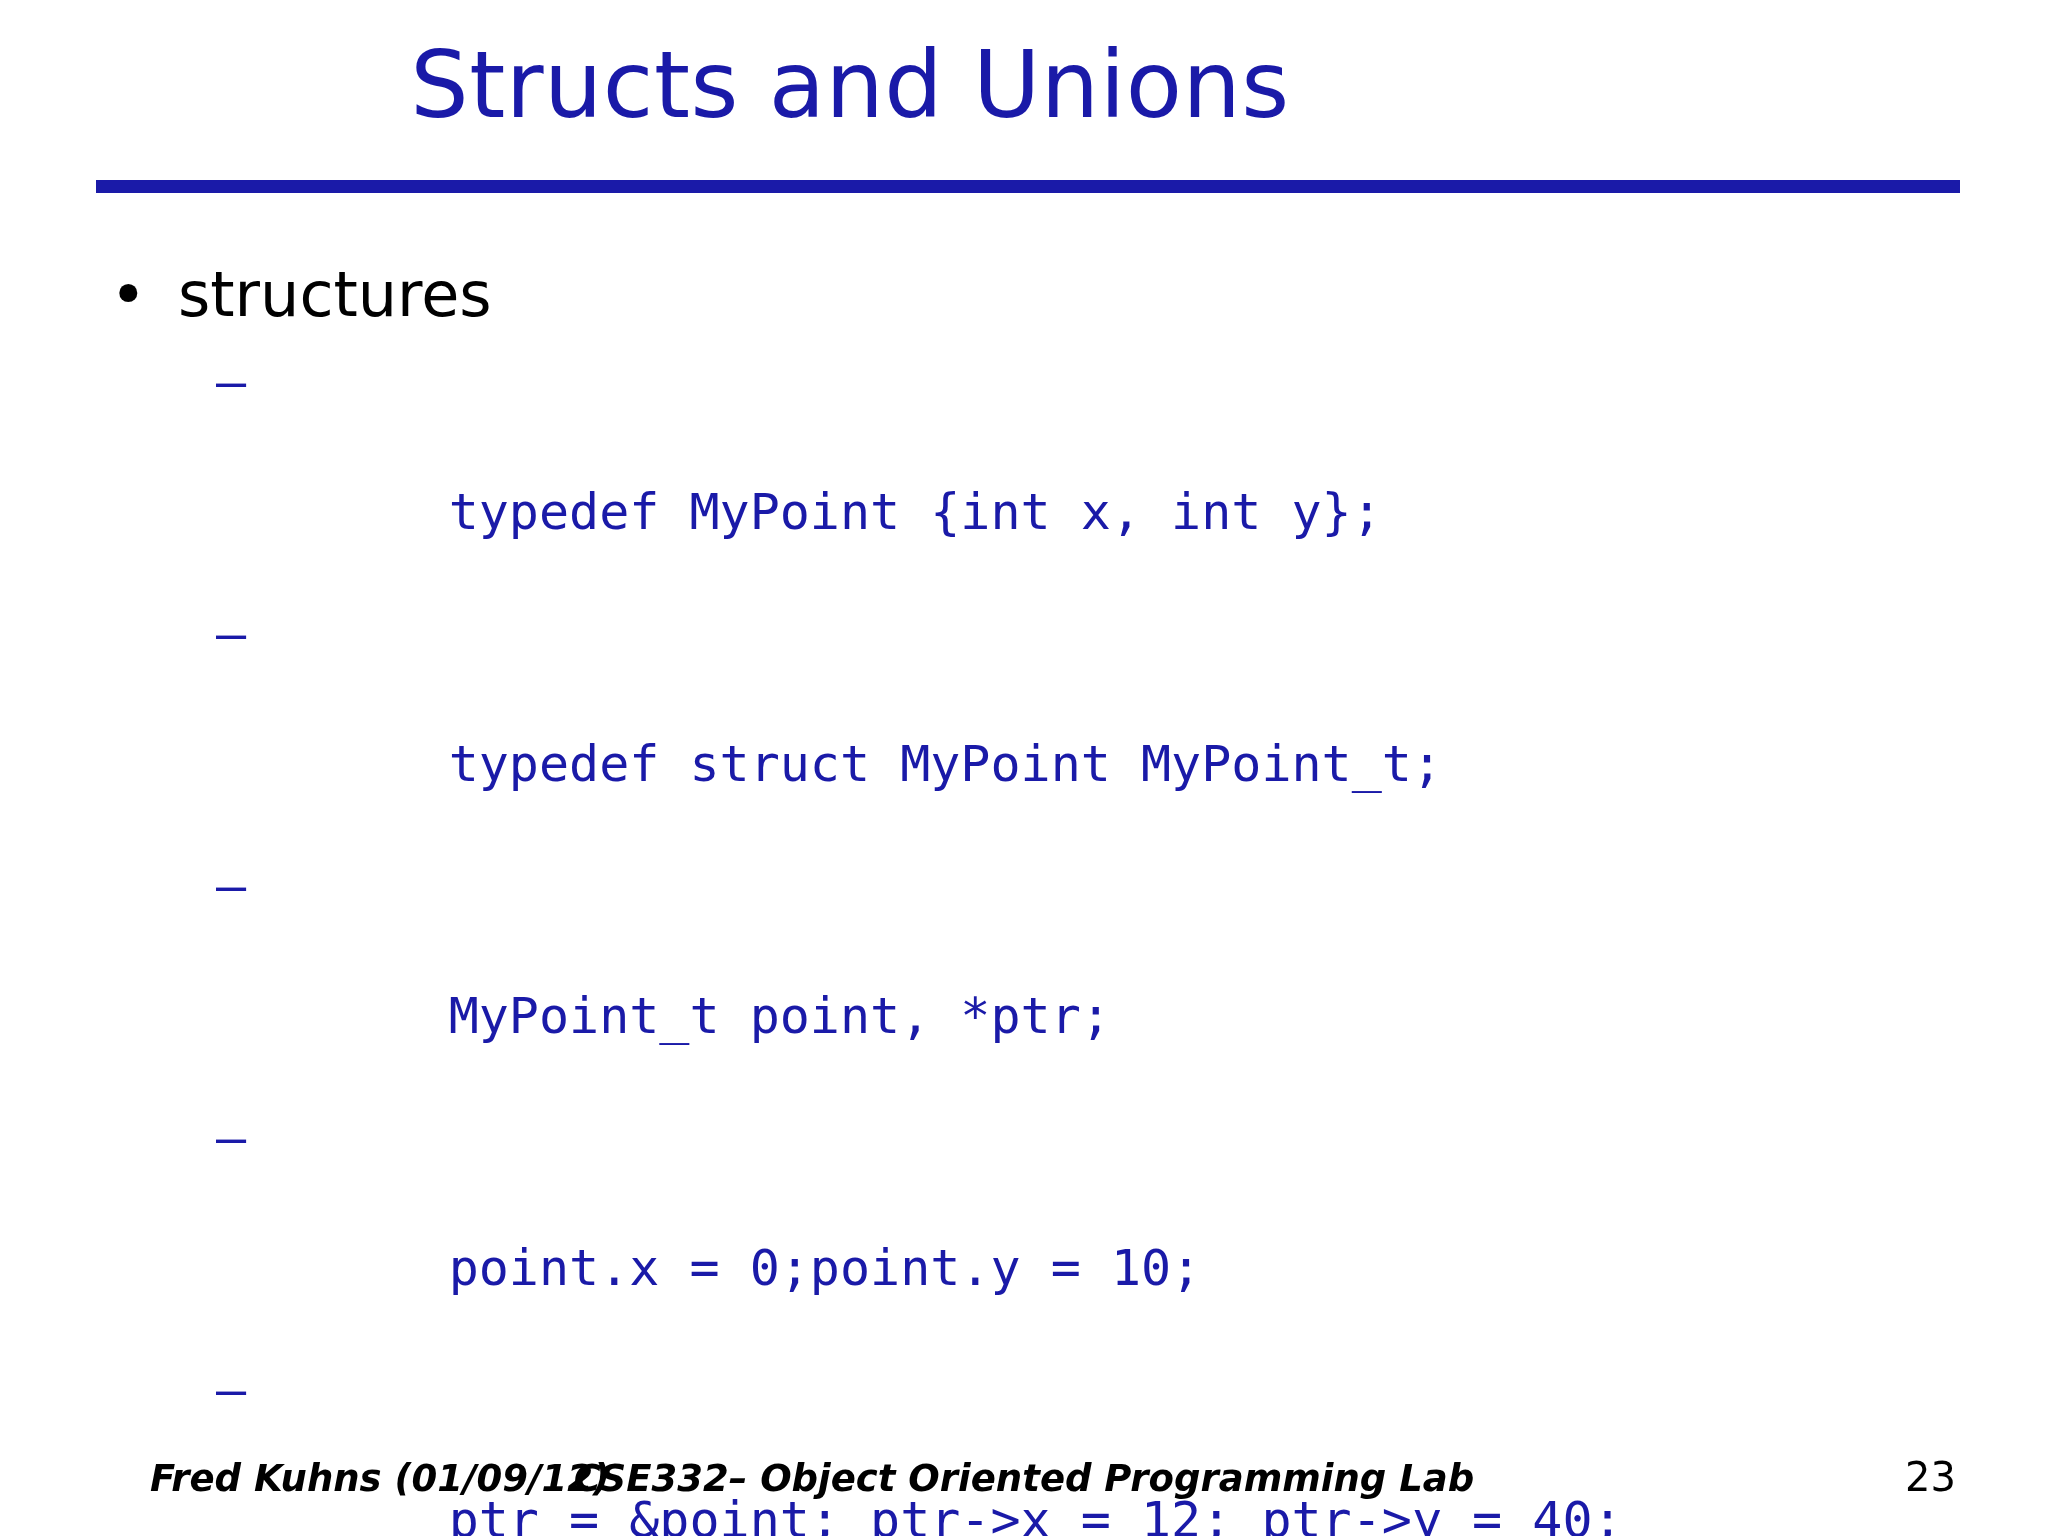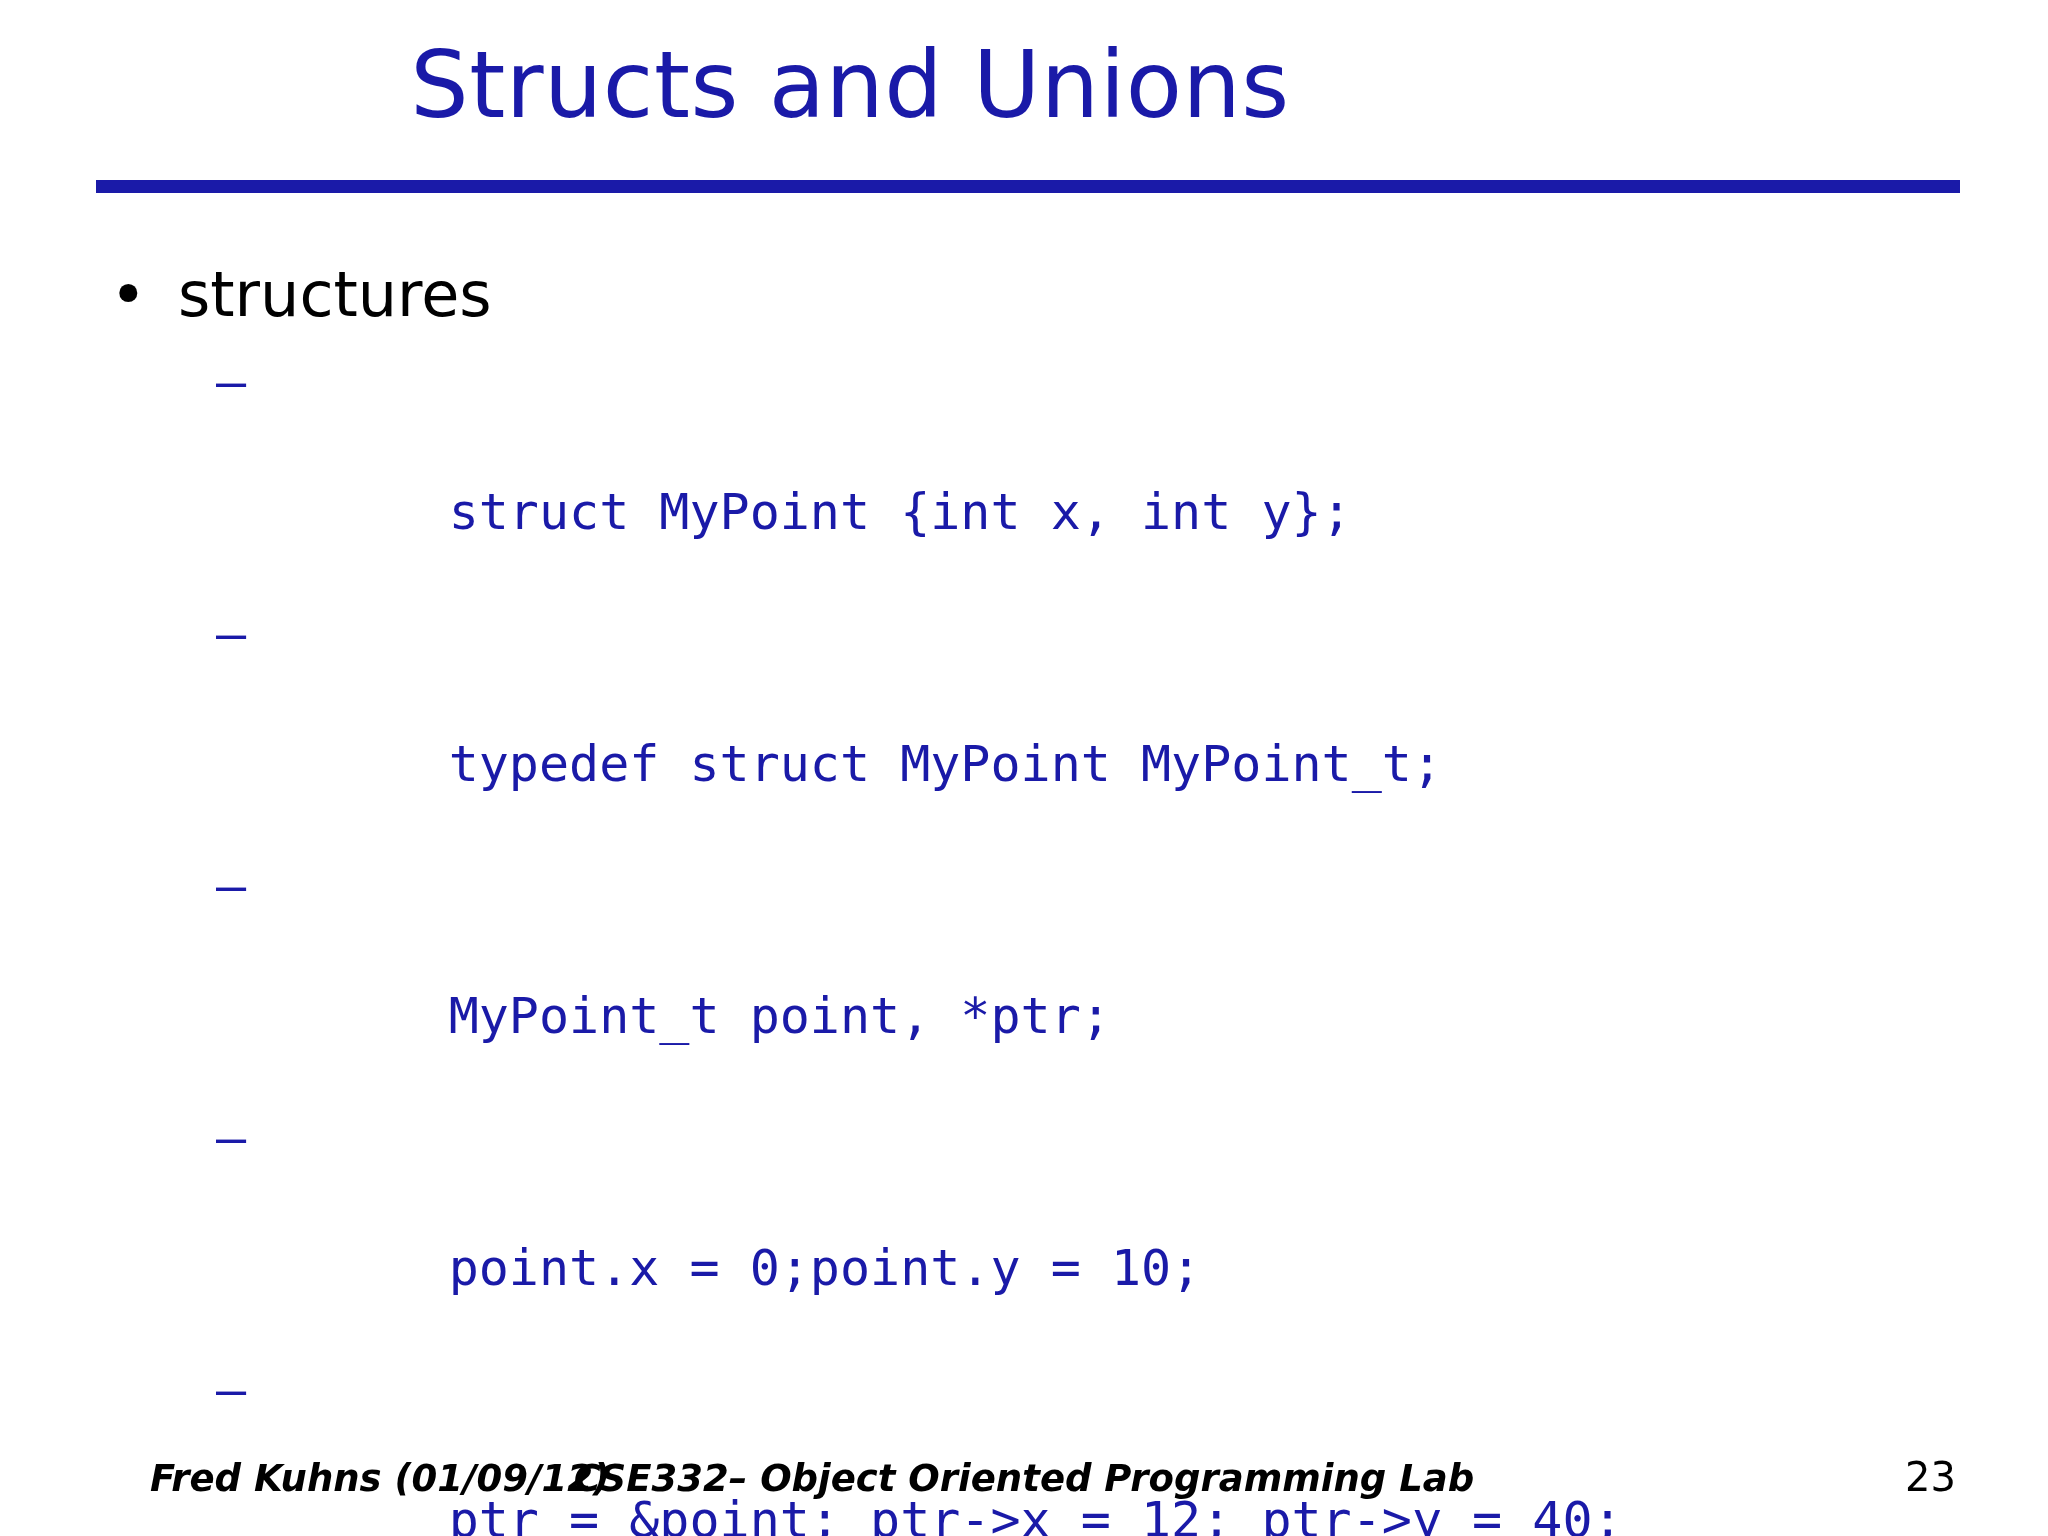--- a/index.html
+++ b/index.html
@@ -143,21 +143,21 @@
 
     <div class="lvl1">
       <span class="b1-dot">•</span>
       <span>structures</span>
     </div>
 
     <div class="gap-code"></div>
 
     <div class="lvl2">
       <span class="b2-dash">–</span>
-      <span>struct MyPoint {int x, int y};</span>
+      <span>typedef MyPoint {int x, int y};</span>
     </div>
 
     <div class="lvl2">
       <span class="b2-dash">–</span>
       <span>typedef struct MyPoint MyPoint_t;</span>
     </div>
 
     <div class="lvl2">
       <span class="b2-dash">–</span>
       <span>MyPoint_t point, *ptr;</span>

